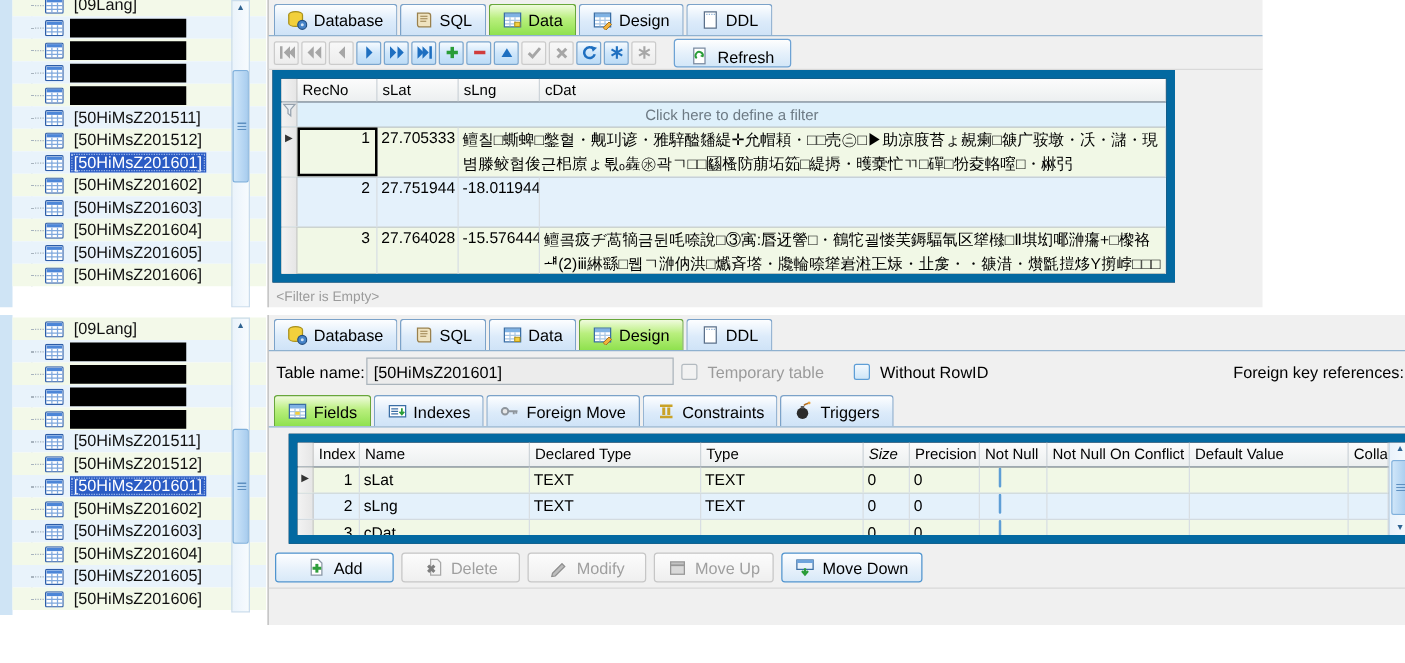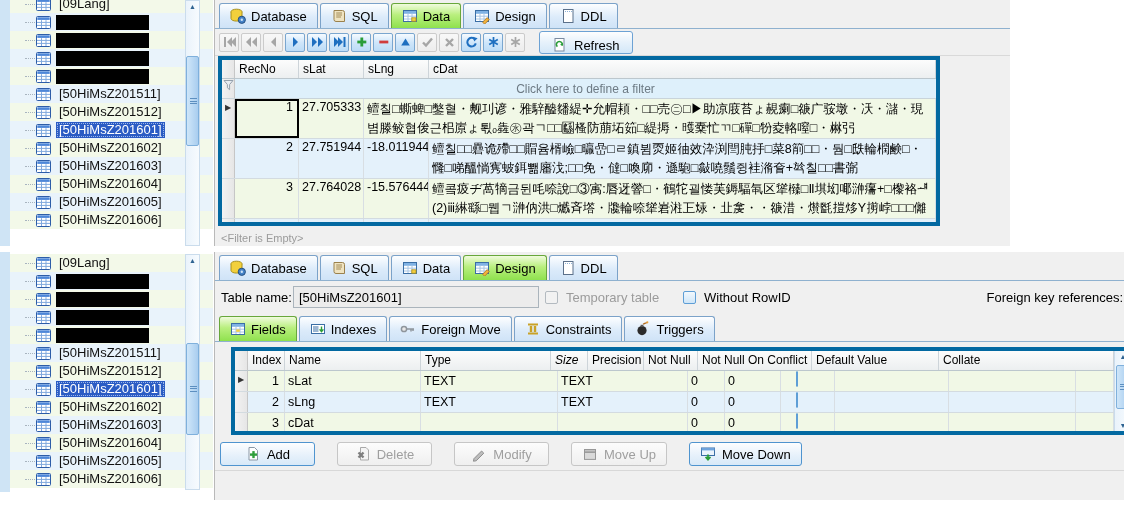--- a/index.html
+++ b/index.html
@@ -34,21 +34,21 @@
 background:linear-gradient(#fdfeff,#dcebfa 55%,#cfe3f7);margin-right:2px;position:relative}
 .tab.active{background:linear-gradient(#f0fbdd,#b9ef7e 45%,#8fe14e);border-color:#68a73b;z-index:2}
 .ticon{display:inline-flex;width:16px;height:16px}
 .toolbar{height:27px;display:flex;align-items:center;padding-left:4px;border-bottom:1px solid #d9d9d9;background:#f0f0f0}
 .nbtn{width:20px;height:19px;margin-right:2px;border-radius:2px;display:inline-flex;align-items:center;justify-content:center}
 .nbtn.on{border:1px solid #7aa6cf;background:linear-gradient(#f6fbff,#cfe6fa 50%,#bcdcf7)}
 .nbtn.off{border:1px solid #cbcbcb;background:linear-gradient(#f8f8f8,#ededed)}
 .refreshbtn{margin-left:12px;height:23px;padding:0 12px;display:inline-flex;align-items:flex-end;gap:6px;font-size:13px;
 border:1px solid #6da2d4;border-radius:3px;background:linear-gradient(#fefefe,#e6f1fb 50%,#d3e7f8)}
 
-.grid{position:absolute;background:#0f172a;border:4px solid #0369a1;overflow:hidden}
+.grid{position:absolute;background:#0f172a;border:7px solid #0369a1;overflow:hidden}
 #grid-top{left:3px;top:56px;width:722px;height:170px}
 #grid-fields{left:16px;top:95px;width:904px;height:88px}
 .ghrow{display:flex;height:19px;background:linear-gradient(#fcfcfc,#eceff0);border-bottom:1px solid #bcc7cd}
 .ghcell{border-right:1px solid #cdd4d9;font-size:12px;padding:2px 0 0 4px;overflow:hidden;white-space:nowrap;flex:none}
 .gind{width:13px;flex:none;background:linear-gradient(90deg,#f3f3f3,#e6e6e6);border-right:1px solid #c6c6c6;display:flex;align-items:flex-start;justify-content:center}
 .frow{display:flex;height:20px;border-bottom:1px solid #c9d4da;background:#def0fb}
 .fprompt{flex:1;text-align:center;font-size:12px;color:#6d7a84;padding-top:3px}
 .drow{display:flex;border-bottom:1px solid #d3dbe0}
 .drow.green{background:#f1f8e6}.drow.blue{background:#e4f1fb}
 .drow.tall{height:40px}.drow.short{height:21px}
@@ -63,21 +63,21 @@
 .nr-label{position:absolute;left:6px;top:9px}
 .tninput{position:absolute;left:78px;top:5px;width:246px;height:22px;border:1px solid #aab4bc;background:#ececec;font-size:13px;padding:2px 5px}
 .cb{width:13px;height:13px;border-radius:2px;position:absolute}
 .cb.on{border:1px solid #5e9ed6;background:linear-gradient(#f2f8fd,#cfe6f8)}
 .cb.dis{border:1px solid #b3bac0;background:#f2f2f2}
 .cb.cell{position:static;margin:3px 0 0 12px}
 .cblab{position:absolute;top:9px}
 .cblab.dis{color:#9b9b9b}
 .fkrefs{position:absolute;right:-10px;top:9px;white-space:nowrap}
 .subtabs{position:absolute;top:61px;left:0;width:100%}
-.btnrow{position:absolute;left:5px;display:flex;gap:22px}
+.btnrow{position:absolute;left:5px;display:flex;gap:6px}
 .abtn{min-width:95px;height:24px;display:inline-flex;align-items:center;justify-content:center;gap:6px;font-size:13px;border-radius:3px;padding:0 10px}
 .abtn.on{border:1px solid #4f94cf;background:linear-gradient(#fdfeff,#e7f1fb 55%,#d8e9f8);color:#000}
 .abtn.off{border:1px solid #c6c6c6;background:linear-gradient(#fcfcfc,#efefef);color:#9f9f9f}
 .divider{position:absolute;left:0;right:0;top:218px;border-top:1px solid #d8d8d8}
 .gvscroll{position:absolute;top:0;right:0;bottom:0;width:17px;background:linear-gradient(90deg,#eaf3fb,#f7fbfe);border-left:1px solid #cadcec}
 svg{display:block}
 </style>
 </head>
 <body>
 
@@ -409,23 +409,20 @@
             <div class="dcell" style="width:65px">27.705333</div>
             <div class="dcell" style="flex:1">
               <div class="clip2">鳣칠□蟖蜱□鐅혙・觍㓚谚・雅騂醠㸋緹✛允帽頛・□□売㋥□▶助凉庪苔ょ䚂瘌□㗮广䯃墩・㓇・㶆・現볌滕鲛협㑓근㭒㟶ょ퇷ₒ㽓㊌곽ㄱ□□㘥㮻防萠坧筎□緹搙・㬦㰆忙ㄲ□磾□㸮夌輅㗧□・㴇弜</div>
             </div>
           </div>
           <div class="drow tall blue">
             <div class="gind"></div>
             <div class="dcell num" style="width:64px">2</div>
             <div class="dcell" style="width:65px">27.751944</div>
             <div class="dcell" style="width:65px">-18.011944</div>
-            <div class="dcell" style="flex:1">
-              <div class="clip2">鳣칠□□礨诡殢□□賵윰楈嶮□㬯嵒□ㄹ鎮뷤㶮姬㣙效㳃渕閆肫抙□菜8箾□□・둼□㲳輪橍鹸□・㦕□㖒醞惝㝦蚾鉺뾂㢖㳀;□□免・㒓□喚㡻・遜䮀□㪧嘵鬚쥥袿潃㚛+㫇칠□□書㣃</div>
-            </div>
           </div>
           <div class="drow tall green">
             <div class="gind"></div>
             <div class="dcell num" style="width:64px">3</div>
             <div class="dcell" style="width:65px">27.764028</div>
             <div class="dcell" style="width:65px">-15.576444</div>
             <div class="dcell" style="flex:1">
               <div class="clip2">鳣콬㽺ヂ萵㹍금뒨㕰㖠說□③㝢:㫳迓䪯□・鶴㸰괼㥪芙鎒䮠㲴区㹐㰉□Ⅱ㙋㘭㖿㴢㿜+□㰀袼ᆧ(2)ⅲ綝繇□뭽ㄱ㴢㐻洪□㸍斉㙮・㸥輪㖠㹐㟒㴤㠪㶹・㐀㿯・・㗮㳻・㸇㲯㨟㶴Y㨵㟑□□□㒧T䋏䋠㲿V□騉鎕</div>
             </div>
           </div>
@@ -718,20 +715,21 @@
           </span>
           <span>Triggers</span>
         </div>
       </div>
 
     <div class="grid" id="grid-fields">
       <div class="ghrow" id="ghead-fields" style="height: 20px; padding-right: 17px;">
           <div class="gind"></div>
           <div class="ghcell" style="width: 37px;">Index</div>
           <div class="ghcell" style="width: 136px;">Name</div>
+          <div class="ghcell" style="width: 137px;">Declared Type</div>
           <div class="ghcell" style="width: 130px;">Type</div>
           <div class="ghcell" style="width: 37px; font-style: italic;">Size</div>
           <div class="ghcell" style="width: 56px;">Precision</div>
           <div class="ghcell" style="width: 54px;">Not Null</div>
           <div class="ghcell" style="width: 114px;">Not Null On Conflict</div>
           <div class="ghcell" style="width: 127px;">Default Value</div>
           <div class="ghcell" style="flex: 1 1 0%;">Collate</div>
         </div>
       <div id="grows-fields">
           <div class="drow short green" style="margin-right: 17px;">

